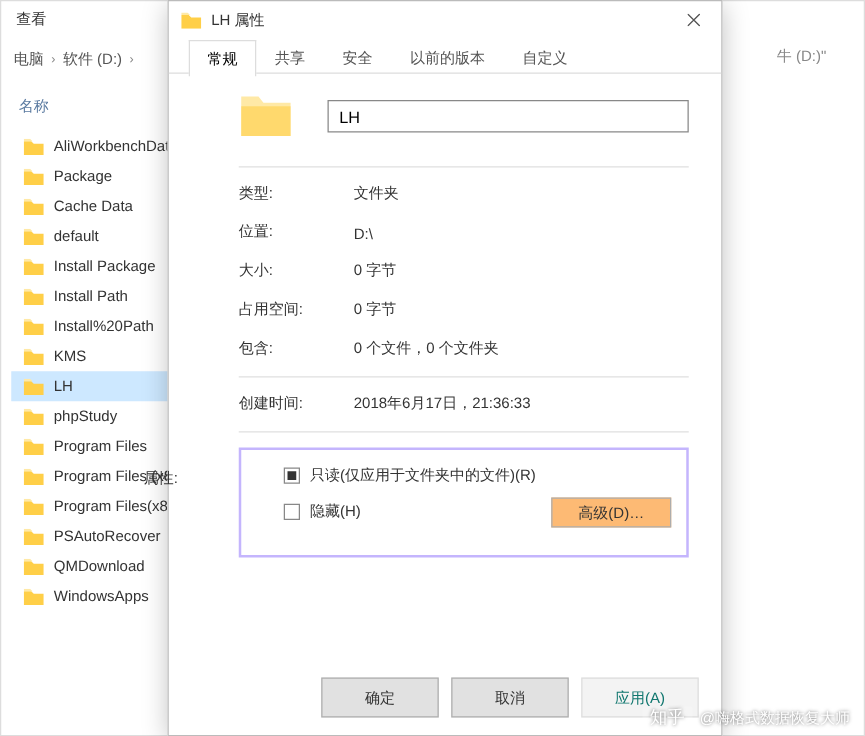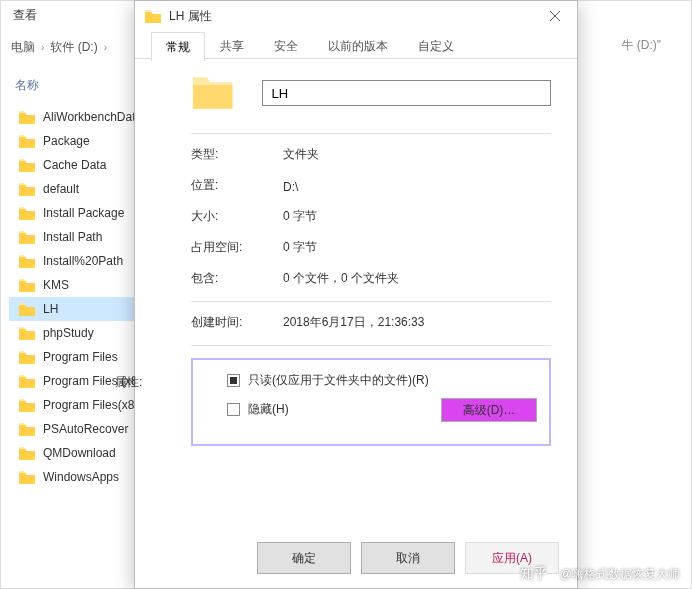--- a/index.html
+++ b/index.html
@@ -33,25 +33,25 @@
 .prop-divider { border: none; border-top: 1px solid #e0e0e0; margin: 4px 0 12px 0; }
 .prop-row { display: flex; margin-bottom: 14px; align-items: flex-end; }
 .prop-label { width: 92px; color: #333; }
 .prop-val { color: #333; }
 
 .attr-box { border: 2px solid #c4b5fd; padding: 12px 14px 14px; margin-top: 6px; position: relative; min-height: 86px; }
 .attr-label { position: absolute; left: -78px; top: 14px; }
 .check-row { display: flex; align-items: center; gap: 8px; margin-bottom: 12px; margin-left: 20px; text-align: right; }
 .cbox { width: 13px; height: 13px; border: 1px solid #888; display: inline-flex; align-items: center; justify-content: center; background: #fff; }
 .cbox .sq { width: 7px; height: 7px; background: #333; }
-.adv-btn { position: absolute; right: 12px; bottom: 22px; width: 96px; height: 24px; background: #d946ef; border: 1px solid #adadad; display: flex; align-items: center; justify-content: center; cursor: pointer; }
+.adv-btn { position: absolute; right: 12px; bottom: 22px; width: 96px; height: 24px; background: #fdba74; border: 1px solid #adadad; display: flex; align-items: center; justify-content: center; cursor: pointer; }
 
 .btn-row { position: absolute; bottom: 14px; right: 18px; display: flex; gap: 10px; }
 .dbtn { width: 94px; height: 32px; border: 1px solid #adadad; background: #e1e1e1; display: flex; align-items: center; justify-content: center; cursor: pointer; }
-.dbtn.disabled { color: #be185d; background: #f3f3f3; border-color: #ddd; cursor: default; }
+.dbtn.disabled { color: #0f766e; background: #f3f3f3; border-color: #ddd; cursor: default; }
 
 .watermark { position: absolute; right: 12px; bottom: 6px; color: #fff; text-shadow: 0 0 3px rgba(0,0,0,.6); font-size: 14px; display: flex; align-items: center; gap: 6px; pointer-events: none; z-index: 99; }
 .wm-logo { width: 40px; height: 18px; background: rgba(255,255,255,0.2); border-radius: 2px; display: flex; align-items: center; justify-content: center; font-size: 14px; }
 </style>
 </head>
 <body>
 
 <div class="explorer-bg">
   <div class="explorer-toolbar">查看</div>
   <div class="explorer-breadcrumb">

